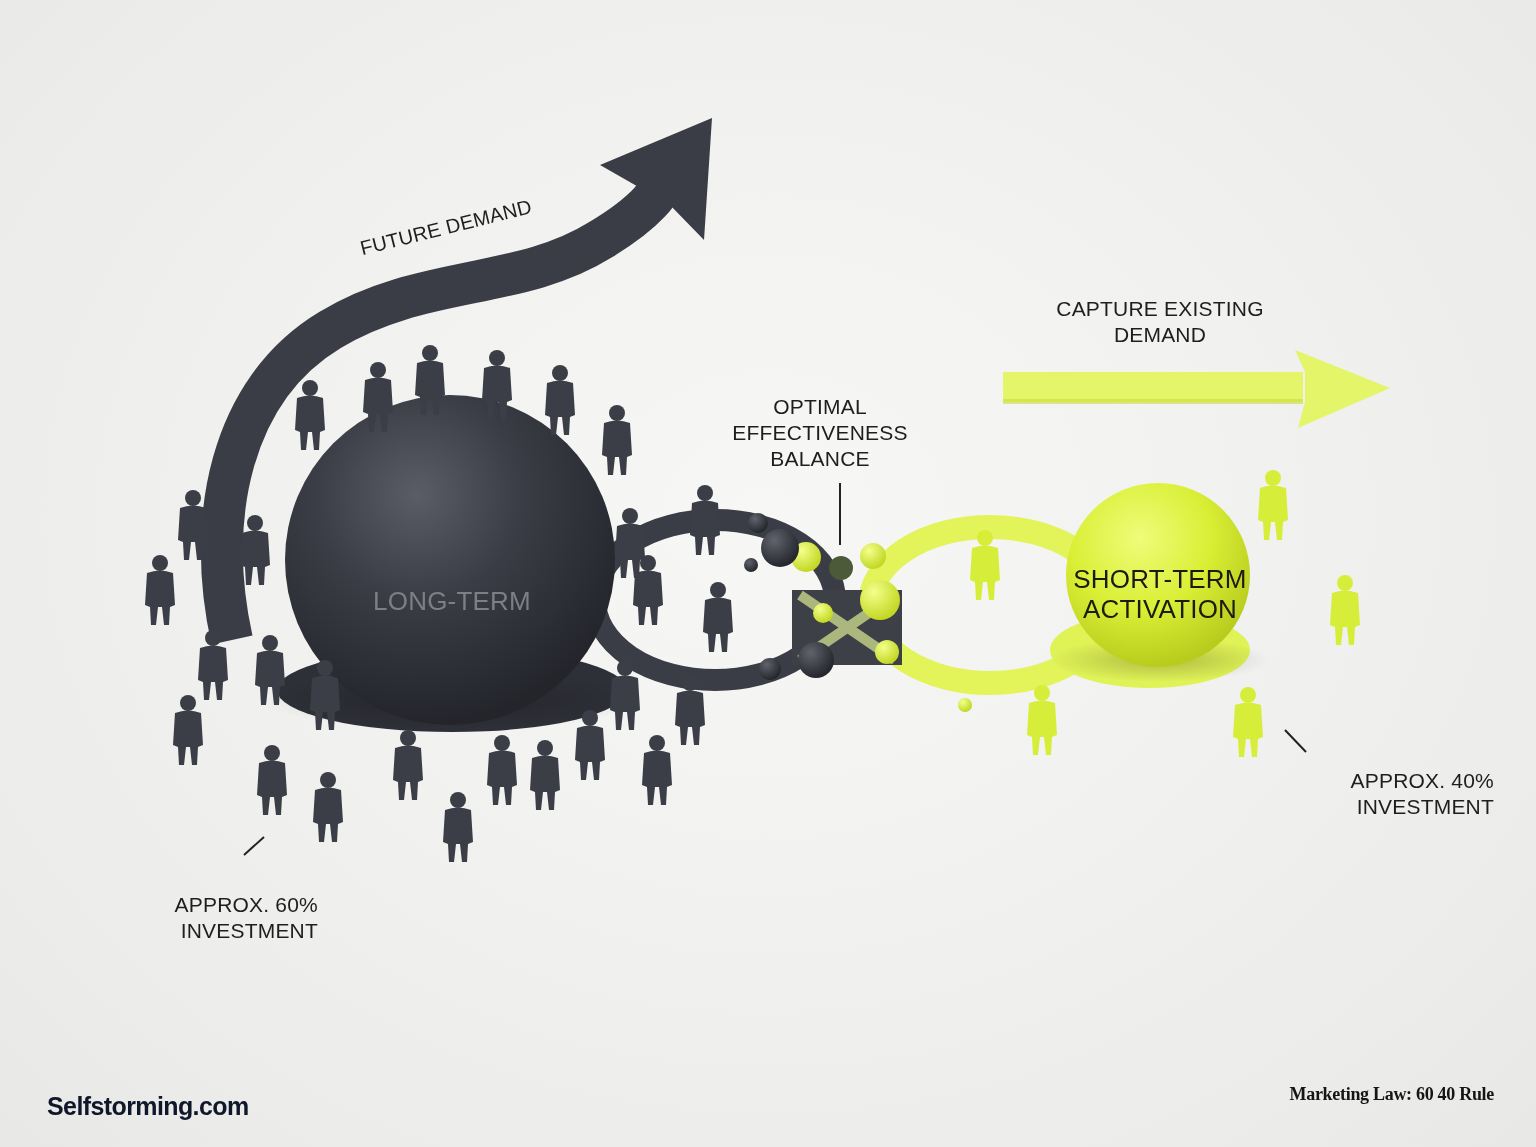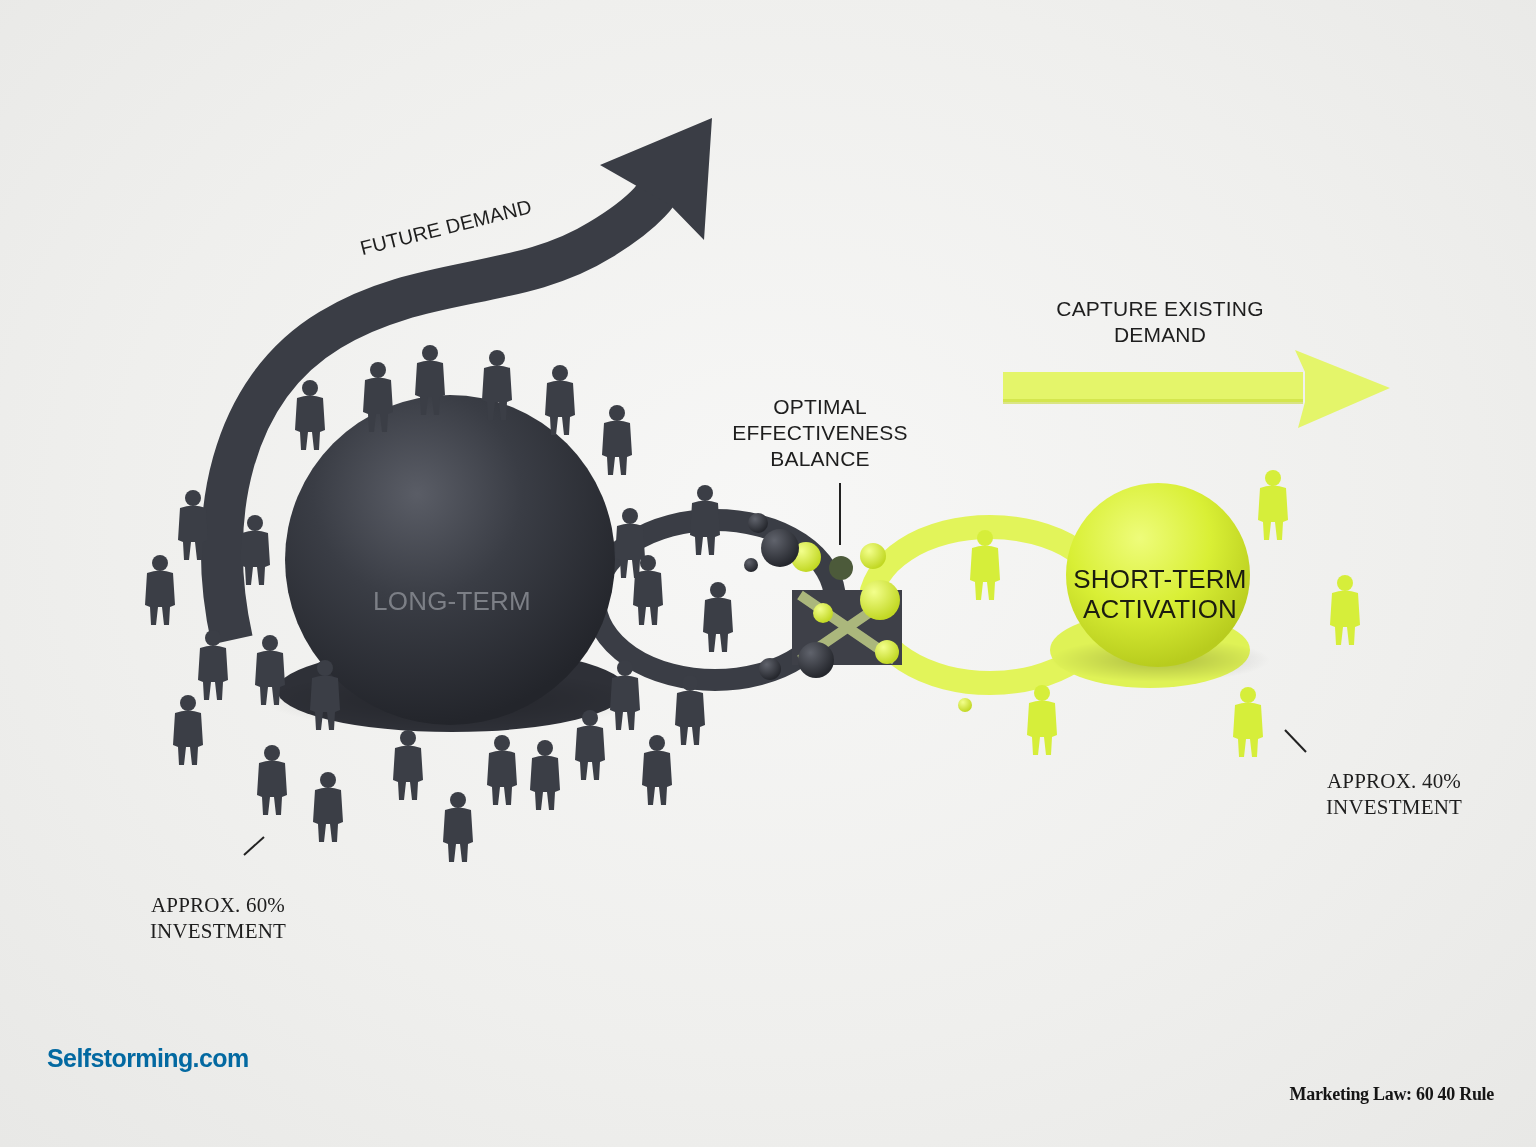--- a/index.html
+++ b/index.html
@@ -9,38 +9,38 @@
     font-family: "Liberation Sans", "DejaVu Sans", sans-serif;
     position: relative;
   }
   #scene { position: absolute; left: 0; top: 0; width: 1536px; height: 1147px; }
   .label {
     position: absolute; text-align: center; color: #1e1e1e;
     font-family: "Liberation Sans", sans-serif; font-size: 21px; line-height: 26px;
     letter-spacing: 0.2px; text-transform: uppercase;
   }
   .label span { display: block; }
-  .label.left { text-align: center; font-family: Liberation Serif, serif; }
+  .label.left { text-align: right; }
   #future-demand {
     left: 352px; top: 238px; width: 200px; font-size: 20px;
     transform: rotate(-14deg); transform-origin: left bottom; white-space: nowrap;
   }
   #capture { left: 1030px; top: 296px; width: 260px; }
   #optimal { left: 720px; top: 394px; width: 200px; }
   #long-term {
     left: 322px; top: 546px; width: 260px; color: #7c7f86; font-size: 26px; line-height: 30px; margin-top: 40px;
   }
   #short-term {
     left: 1060px; top: 546px; width: 200px; color: #1b1c10; font-size: 26px; line-height: 30px; margin-top: 18px;
   }
   #invest-60 { left: 118px; top: 892px; width: 200px; }
   #invest-40 { left: 1294px; top: 768px; width: 200px; }
   #brand {
-    position: absolute; left: 47px; top: 1044px; font-family: "Liberation Sans", sans-serif;
-    font-weight: 700; font-size: 25px; color: #0369a1; letter-spacing: -0.6px;
+    position: absolute; left: 47px; top: 1092px; font-family: "Liberation Sans", sans-serif;
+    font-weight: 700; font-size: 25px; color: #0f172a; letter-spacing: -0.6px;
   }
   #footer-title {
     position: absolute; right: 42px; top: 1084px; font-family: "Liberation Serif", serif;
     font-weight: 700; font-size: 18px; color: #151515; letter-spacing: -0.3px;
   }
 </style>
 </head>
 <body>
 
 <svg id="scene" viewBox="0 0 1536 1147" xmlns="http://www.w3.org/2000/svg">

